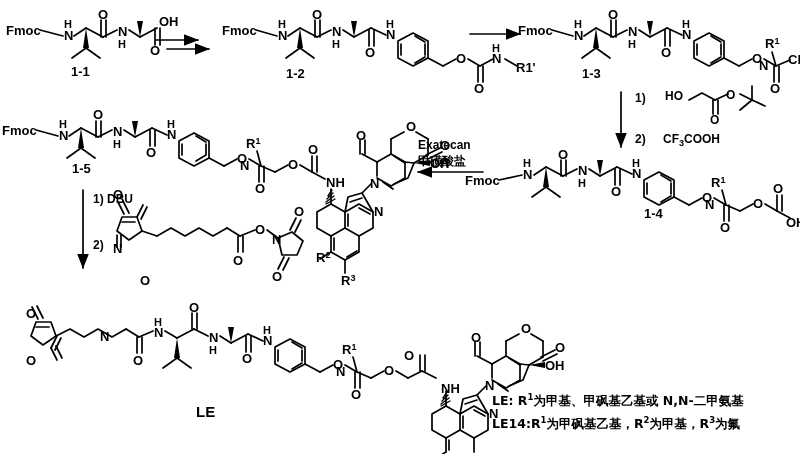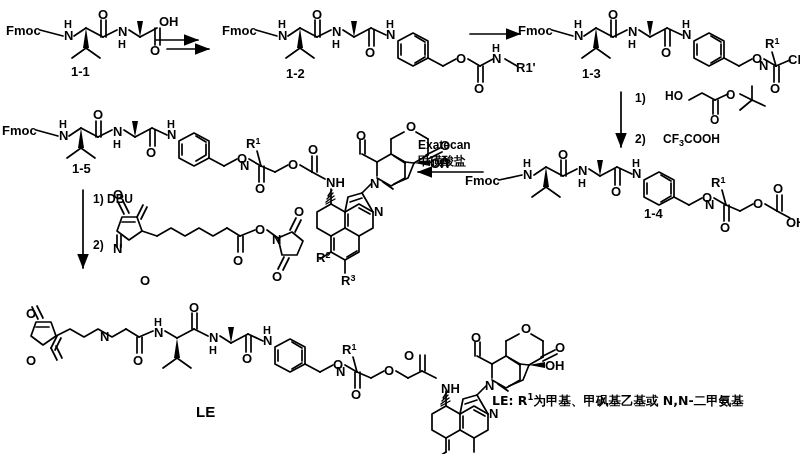--- a/index.html
+++ b/index.html
@@ -479,13 +479,16 @@
       <text x="196" y="417" font-size="15" class="lbl">LE</text>
     </g>
 
   </g>
 </svg>
 
 <div class="legend">
   <div>
     <span>LE:</span><span> R</span><sup>1</sup><span>为甲基、甲砜基乙基或 N,N-二甲氨基</span>
   </div>
+  <div>
+    <span>LE14:</span><span>R</span><sup>1</sup><span>为甲砜基乙基，R</span><sup>2</sup><span>为甲基，R</span><sup>3</sup><span>为氟</span>
+  </div>
 </div>
 
 </body></html>

